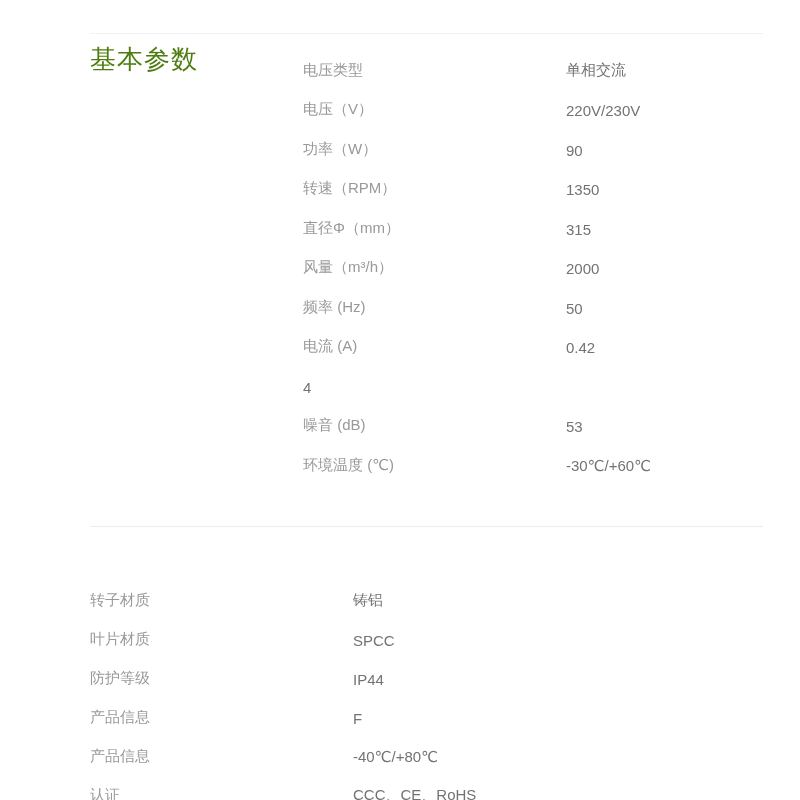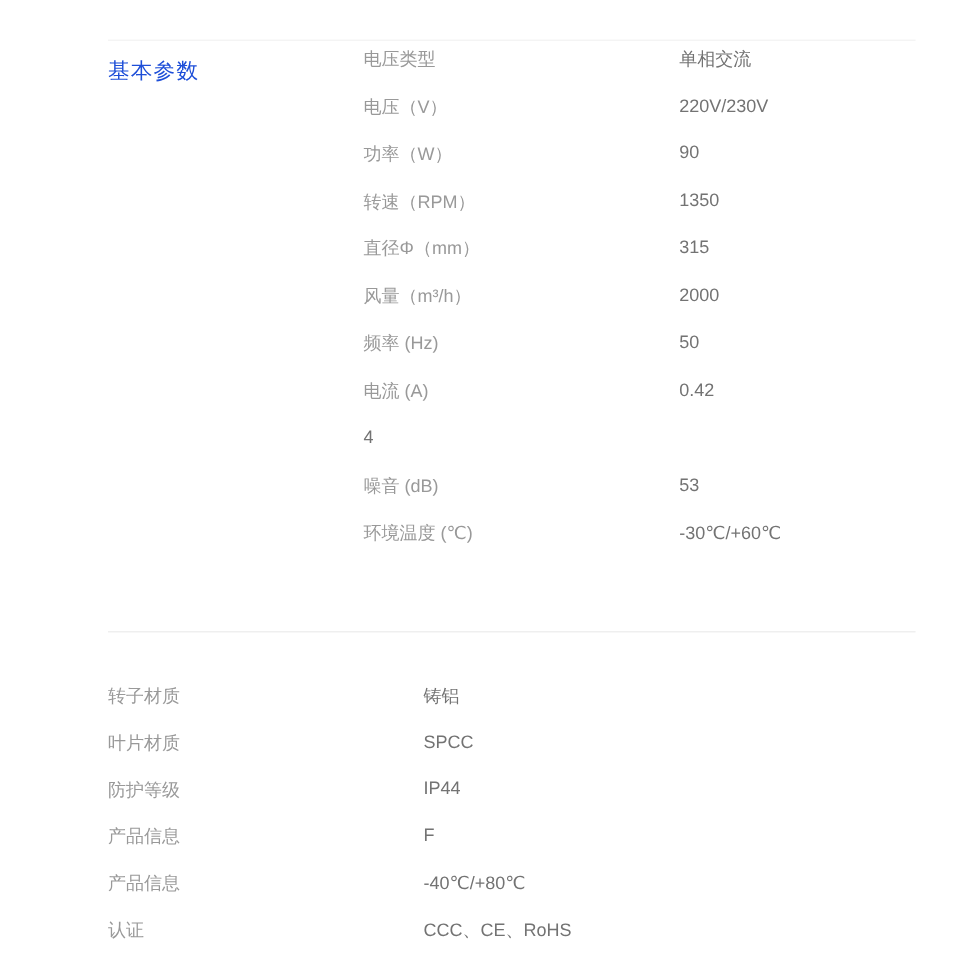--- a/index.html
+++ b/index.html
@@ -33,32 +33,32 @@
   .spec-section {
     display: flex;
     align-items: flex-start;
   }
   .spec-section.second {
     margin-top: 96.5px;
   }
   .section-title {
     width: 213px;
     margin: 0;
-    font-size: 18px;
+    font-size: 26px;
     font-weight: 400;
     letter-spacing: 1px;
-    color: #1d4ed8;
+    color: #4d7c0f;
     line-height: 39.5px;
     white-space: nowrap;
   }
   .spec-section.second .section-title { line-height: 39px; }
   .rows { flex: 1; }
   .spec-row {
     display: flex;
-    align-items: flex-start;
+    align-items: flex-end;
     height: 39.5px;
   }
   .spec-section.second .spec-row { height: 39px; }
   .spec-label {
     width: 263px;
     font-size: 15px;
     color: #999999;
     white-space: nowrap;
   }
   .spec-value {

